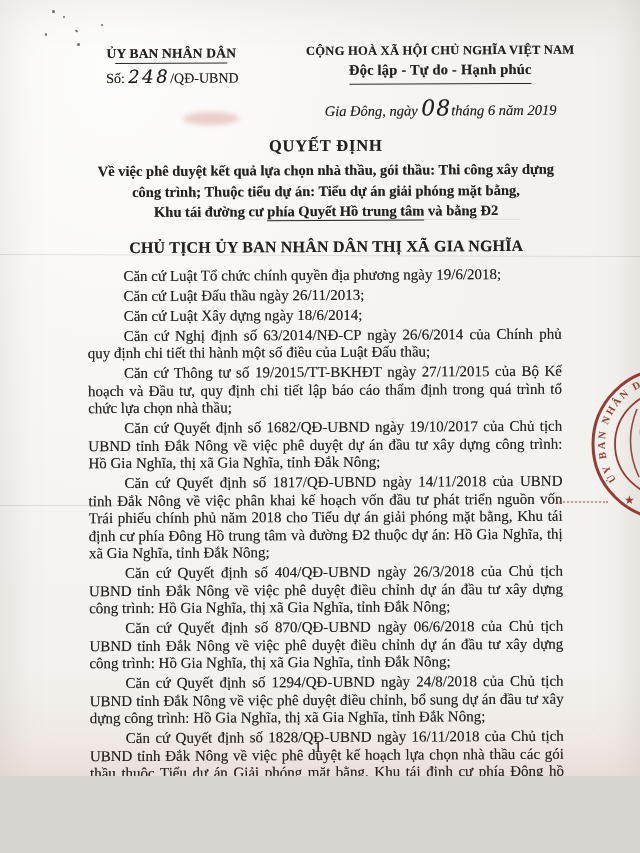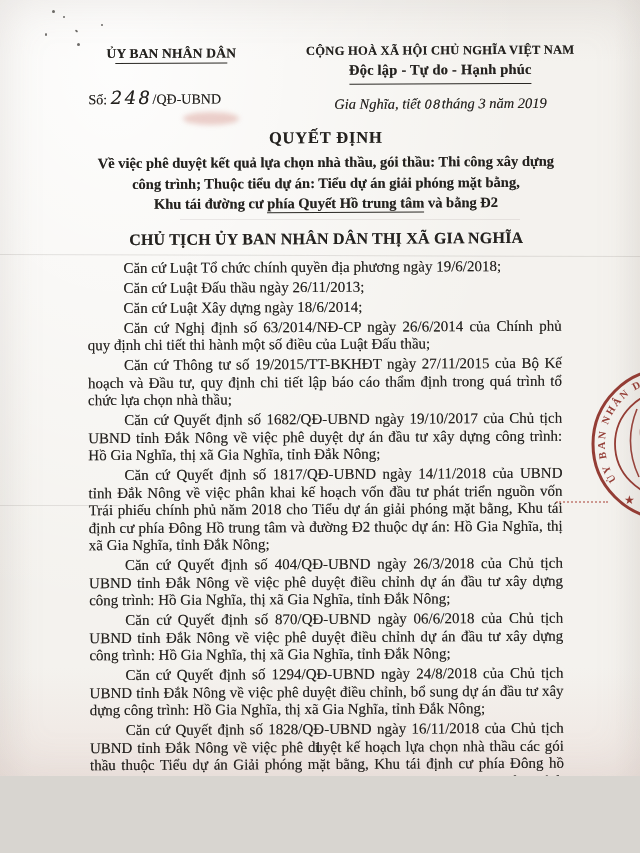--- a/index.html
+++ b/index.html
@@ -21,28 +21,28 @@
   .ink{color:#24221f;text-shadow:0 0 .6px rgba(45,42,38,.55);}
   .b{font-weight:bold;}
   .it{font-style:italic;}
   .center{text-align:center;}
 
   
   .doc-header{display:flex;padding:44px 40px 0 88px;}
   .issuer-block{width:170px;text-align:center;line-height:17px;}
   .issuer-block .org{font-size:13.5px;letter-spacing:.2px;}
   .org-underline{width:112px;height:0;border-bottom:1.6px solid #2a2824;margin:1px auto 0 auto;}
-  .doc-number{margin-top:25px;text-align:left;font-size:14px;margin-left:2px;white-space:nowrap;}
+  .doc-number{margin-top:4px;text-align:center;font-size:14px;margin-left:2px;white-space:nowrap;}
   .hand{font-family:"DejaVu Serif",serif;font-style:italic;font-size:18px;letter-spacing:2.5px;font-weight:normal;}
   .national-block{margin-left:auto;width:300px;text-align:center;margin-right:8px;}
   .motto1{font-size:12.6px;letter-spacing:.2px;line-height:15px;}
   .motto2-wrap{margin-top:2px;}
   .motto2{display:inline-block;font-size:14.5px;border-bottom:1.7px solid #2a2824;padding-bottom:5px;letter-spacing:.2px;}
   .dateline{margin-top:11px;font-size:14.5px;white-space:nowrap;}
-  .dateline .hand{font-size:12px;letter-spacing:1px;}
+  .dateline .hand{font-size:22px;letter-spacing:1px;}
 
   
   .title-section{margin-top:15px;padding-left:14px;}
   .decision-title{font-size:16.5px;letter-spacing:.8px;line-height:20px;}
   .decision-subtitle{margin-top:4px;font-size:14.5px;line-height:20.5px;}
   .u-partial{border-bottom:1.6px solid #2a2824;padding-bottom:.5px;}
 
   .authority-section{margin-top:16px;padding-left:14px;}
   .authority-heading{font-size:16px;letter-spacing:.2px;}
 
@@ -72,21 +72,21 @@
 
     <header class="doc-header">
       <div class="issuer-block">
         <div class="org b ink">ỦY BAN NHÂN DÂN</div>
         <div class="org-underline"></div>
         <div class="doc-number ink"><span>Số:</span> <span class="hand">248</span><span>/QĐ-UBND</span></div>
       </div>
       <div class="national-block">
         <div class="motto1 b ink">CỘNG HOÀ XÃ HỘI CHỦ NGHĨA VIỆT NAM</div>
         <div class="motto2-wrap"><span class="motto2 b ink">Độc lập - Tự do - Hạnh phúc</span></div>
-        <div class="dateline it ink"><span>Gia Nghĩa, tiết </span><span class="hand">08</span><span>tháng 3 năm 2019</span></div>
+        <div class="dateline it ink"><span>Gia Đông, ngày </span><span class="hand">08</span><span>tháng 6 năm 2019</span></div>
       </div>
     </header>
 
     <section class="title-section center">
       <div class="decision-title b ink">QUYẾT ĐỊNH</div>
       <div class="decision-subtitle b ink">
         <div>Về việc phê duyệt kết quả lựa chọn nhà thầu, gói thầu: Thi công xây dựng</div>
         <div>công trình; Thuộc tiểu dự án: Tiểu dự án giải phóng mặt bằng,</div>
         <div><span>Khu tái đường cư </span><span class="u-partial">phía Quyết Hồ trung tâm</span><span> và bằng Đ2</span></div>
       </div>

